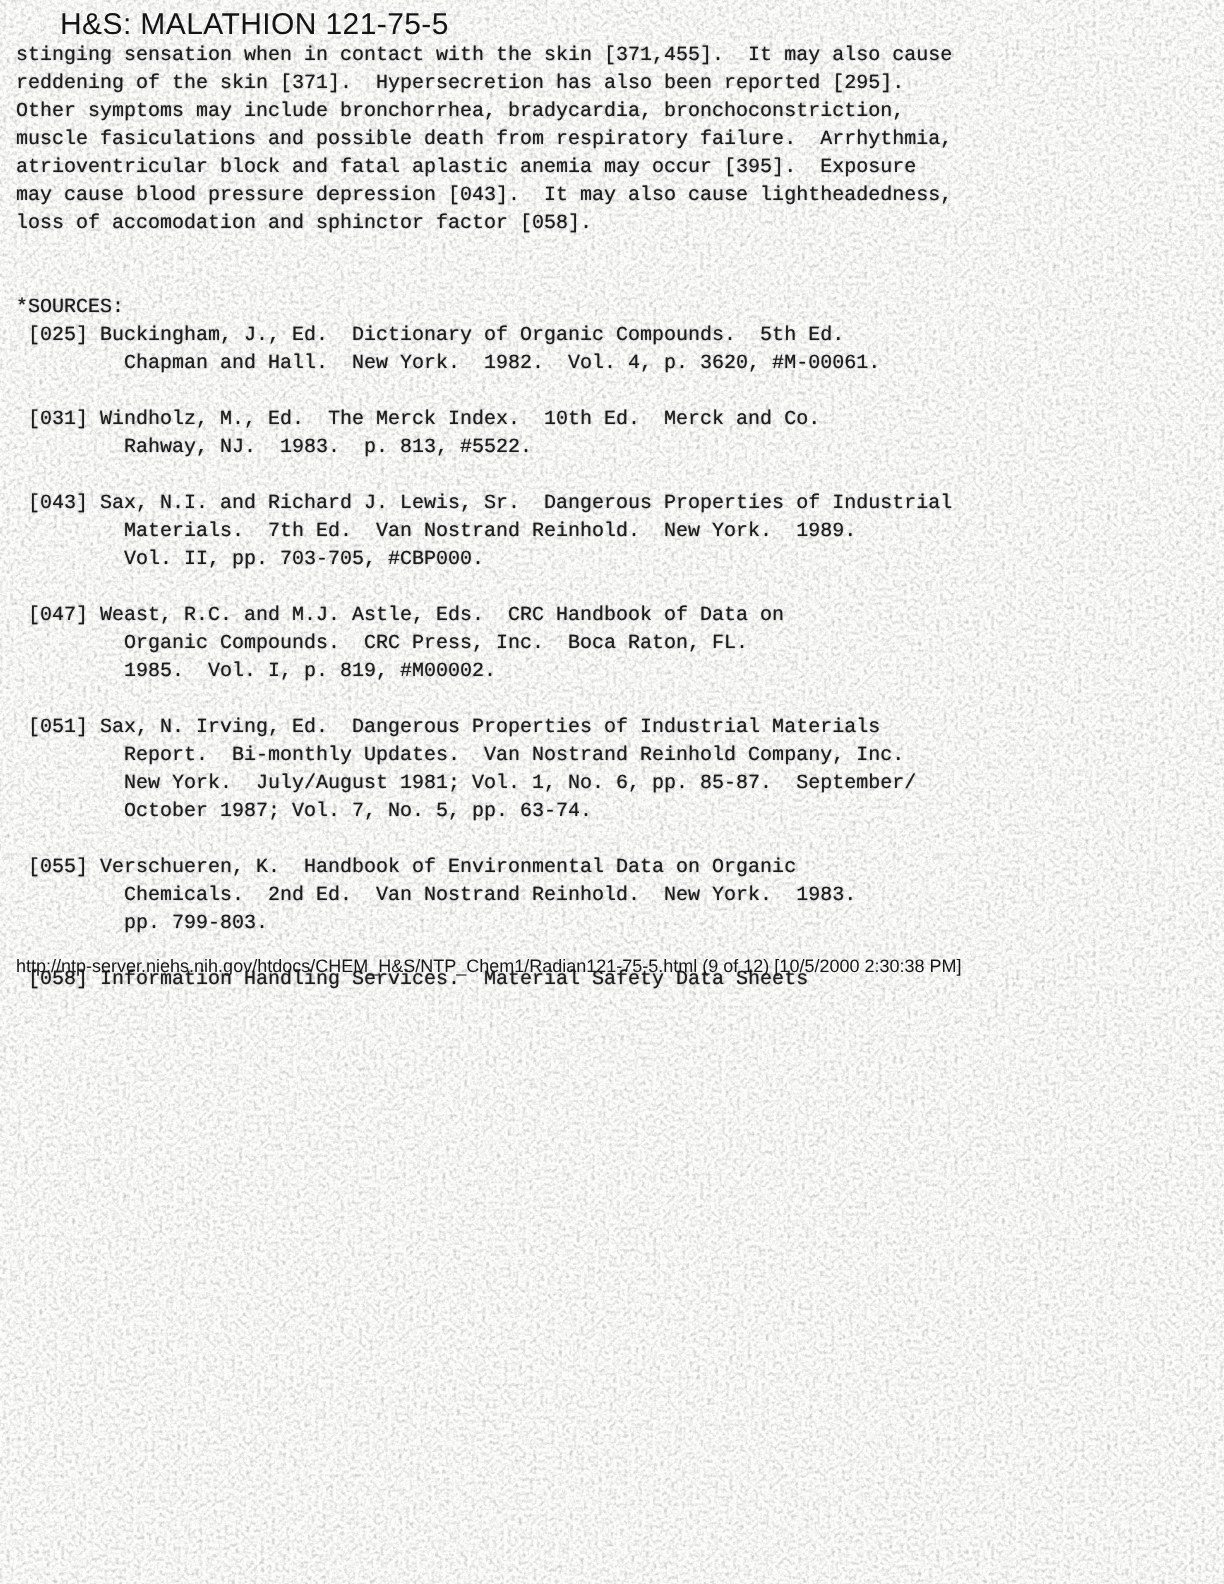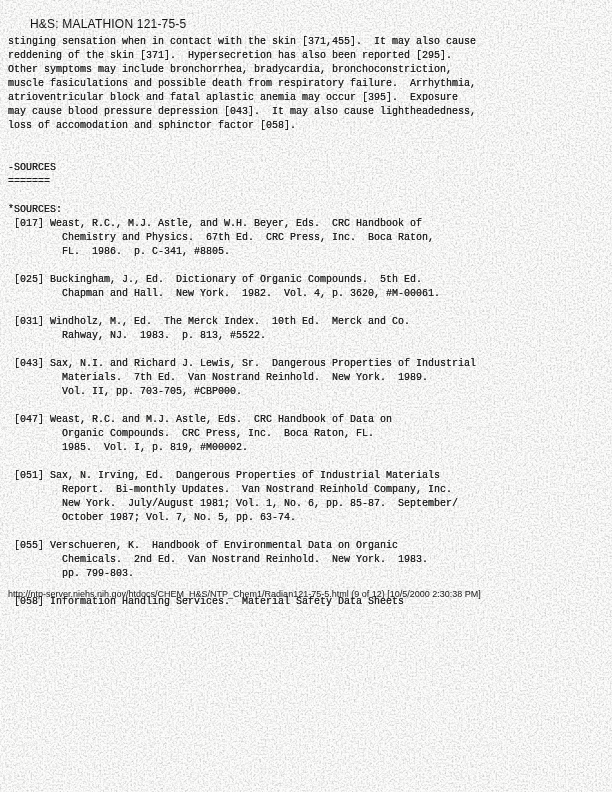--- a/index.html
+++ b/index.html
@@ -21,23 +21,23 @@
     top: 0;
     left: 0;
     pointer-events: none;
     z-index: 0;
   }
   .layer {
     position: relative;
     z-index: 1;
   }
   .header {
-    padding: 17px 0 0 30px;
+    padding: 4px 0 0 30px;
     height: 18px;
-    font-size: 12px;
+    font-size: 15px;
     color: #141414;
     letter-spacing: 0.2px;
   }
   .content {
     padding: 0 4px 0 8px;
   }
   .mono {
     margin: 0;
     font-family: "Liberation Mono", "DejaVu Sans Mono", monospace;
     font-size: 10px;
@@ -93,29 +93,24 @@
     <div class="content">
 
       <pre class="mono para">stinging sensation when in contact with the skin [371,455].  It may also cause
 reddening of the skin [371].  Hypersecretion has also been reported [295].
 Other symptoms may include bronchorrhea, bradycardia, bronchoconstriction,
 muscle fasiculations and possible death from respiratory failure.  Arrhythmia,
 atrioventricular block and fatal aplastic anemia may occur [395].  Exposure
 may cause blood pressure depression [043].  It may also cause lightheadedness,
 loss of accomodation and sphinctor factor [058].</pre>
 
-      <pre class="mono heading">-SOURCES
-=======</pre>
 
       <pre class="mono label">*SOURCES:</pre>
 
       <div>
-        <pre class="mono entry"> [017] Weast, R.C., M.J. Astle, and W.H. Beyer, Eds.  CRC Handbook of
-         Chemistry and Physics.  67th Ed.  CRC Press, Inc.  Boca Raton,
-         FL.  1986.  p. C-341, #8805.</pre>
         <pre class="mono entry"> [025] Buckingham, J., Ed.  Dictionary of Organic Compounds.  5th Ed.
          Chapman and Hall.  New York.  1982.  Vol. 4, p. 3620, #M-00061.</pre>
         <pre class="mono entry"> [031] Windholz, M., Ed.  The Merck Index.  10th Ed.  Merck and Co.
          Rahway, NJ.  1983.  p. 813, #5522.</pre>
         <pre class="mono entry"> [043] Sax, N.I. and Richard J. Lewis, Sr.  Dangerous Properties of Industrial
          Materials.  7th Ed.  Van Nostrand Reinhold.  New York.  1989.
          Vol. II, pp. 703-705, #CBP000.</pre>
         <pre class="mono entry"> [047] Weast, R.C. and M.J. Astle, Eds.  CRC Handbook of Data on
          Organic Compounds.  CRC Press, Inc.  Boca Raton, FL.
          1985.  Vol. I, p. 819, #M00002.</pre>

